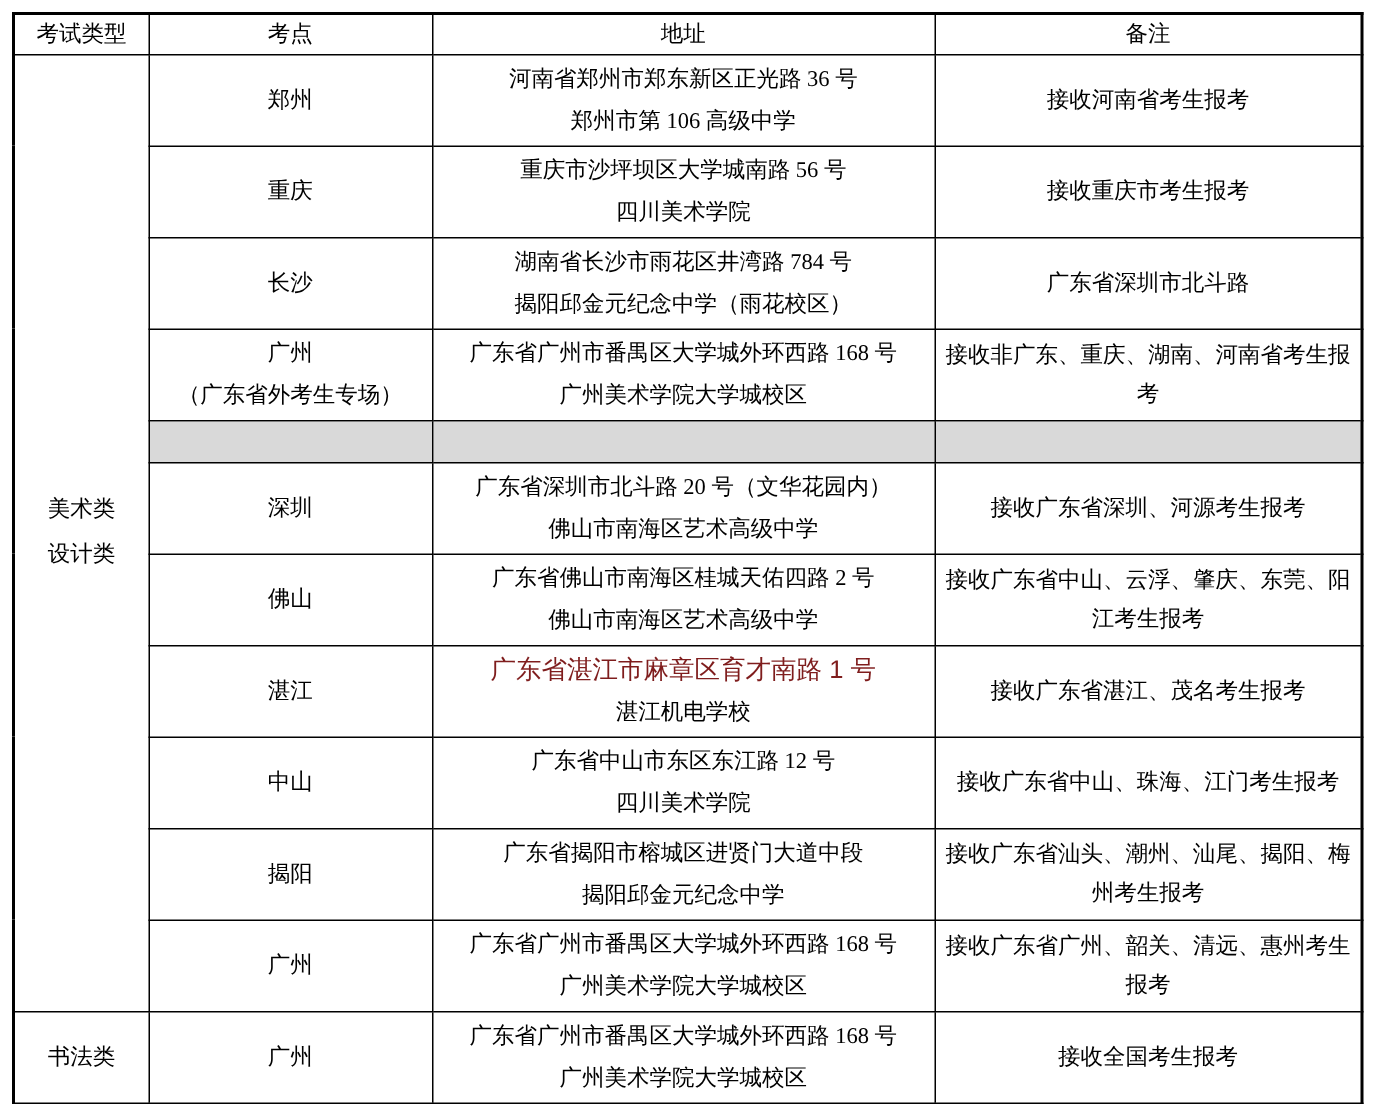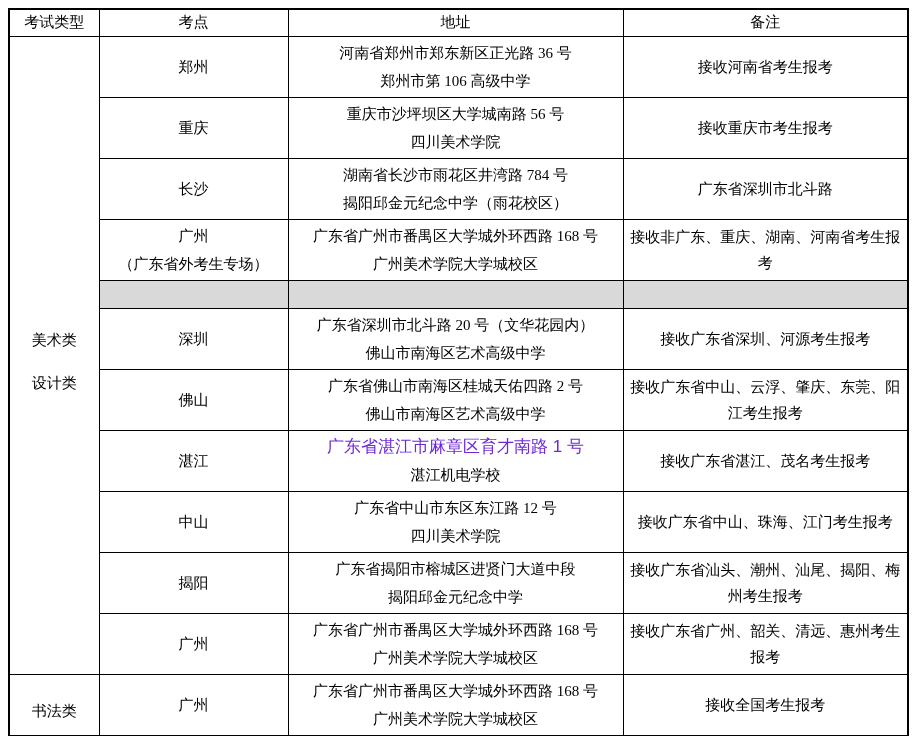--- a/index.html
+++ b/index.html
@@ -22,21 +22,21 @@
     vertical-align: middle;
     padding: 2px 6px;
     font-size: 15px;
     font-weight: normal;
     color: #000;
     overflow: hidden;
   }
   thead tr { height: 27px; }
   tbody tr { height: 60px; }
   tbody tr.separator-row { height: 28px; }
-  .exam-type-cell div { line-height: 30px; margin-top: 13px; }
+  .exam-type-cell div { line-height: 30px; }
   .site-cell div { line-height: 28px; }
   .address-cell .address-line { line-height: 28px; }
   .note-cell { line-height: 26px; }
   .muted-line { font-family: "Liberation Sans", sans-serif; font-size: 17px; }
 </style>
 </head>
 <body>
 
 <div class="page">
   <table class="exam-table">
@@ -123,21 +123,21 @@
             <div class="address-line">广东省佛山市南海区桂城天佑四路 2 号</div>
             <div class="address-line">佛山市南海区艺术高级中学</div>
           </td>
           <td class="note-cell">接收广东省中山、云浮、肇庆、东莞、阳江考生报考</td>
         </tr>
         <tr>
           <td class="site-cell">
             <div>湛江</div>
           </td>
           <td class="address-cell">
-            <div class="address-line muted-line" style="color: #6d28d9;">广东省湛江市麻章区育才南路 1 号</div>
+            <div class="address-line muted-line" style="color: #7f1d1d;">广东省湛江市麻章区育才南路 1 号</div>
             <div class="address-line">湛江机电学校</div>
           </td>
           <td class="note-cell">接收广东省湛江、茂名考生报考</td>
         </tr>
         <tr>
           <td class="site-cell">
             <div>中山</div>
           </td>
           <td class="address-cell">
             <div class="address-line">广东省中山市东区东江路 12 号</div>

